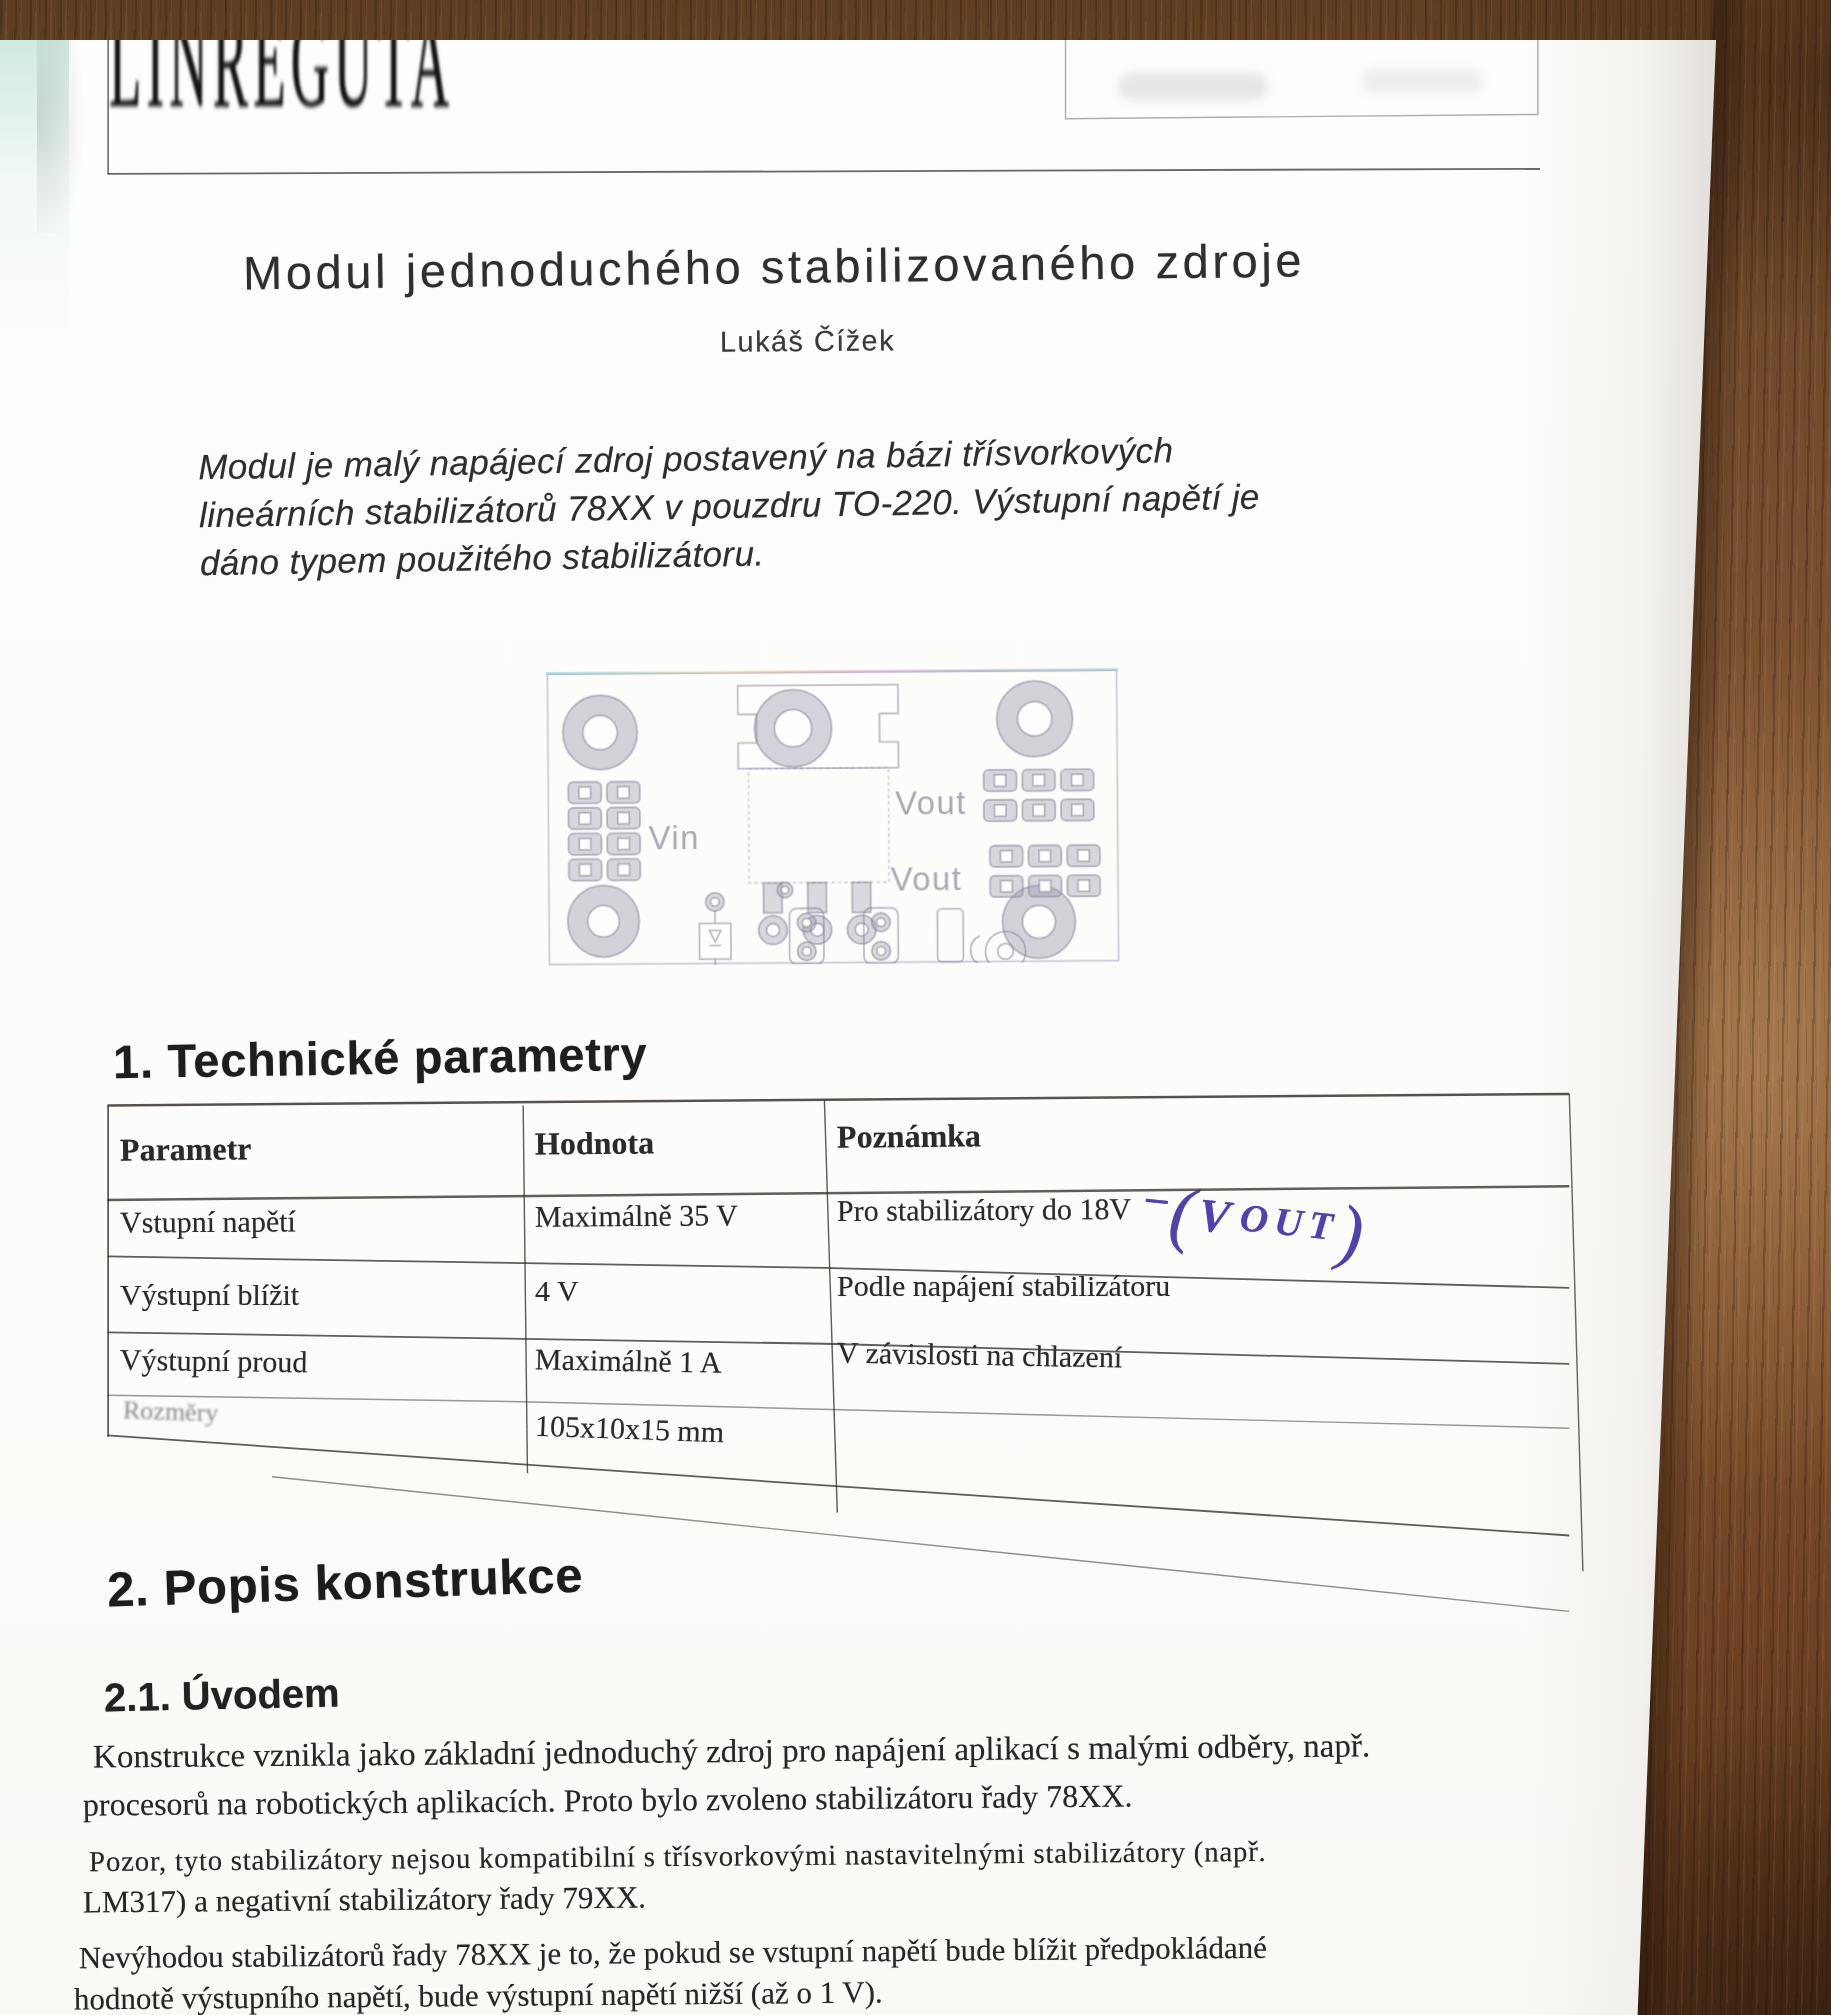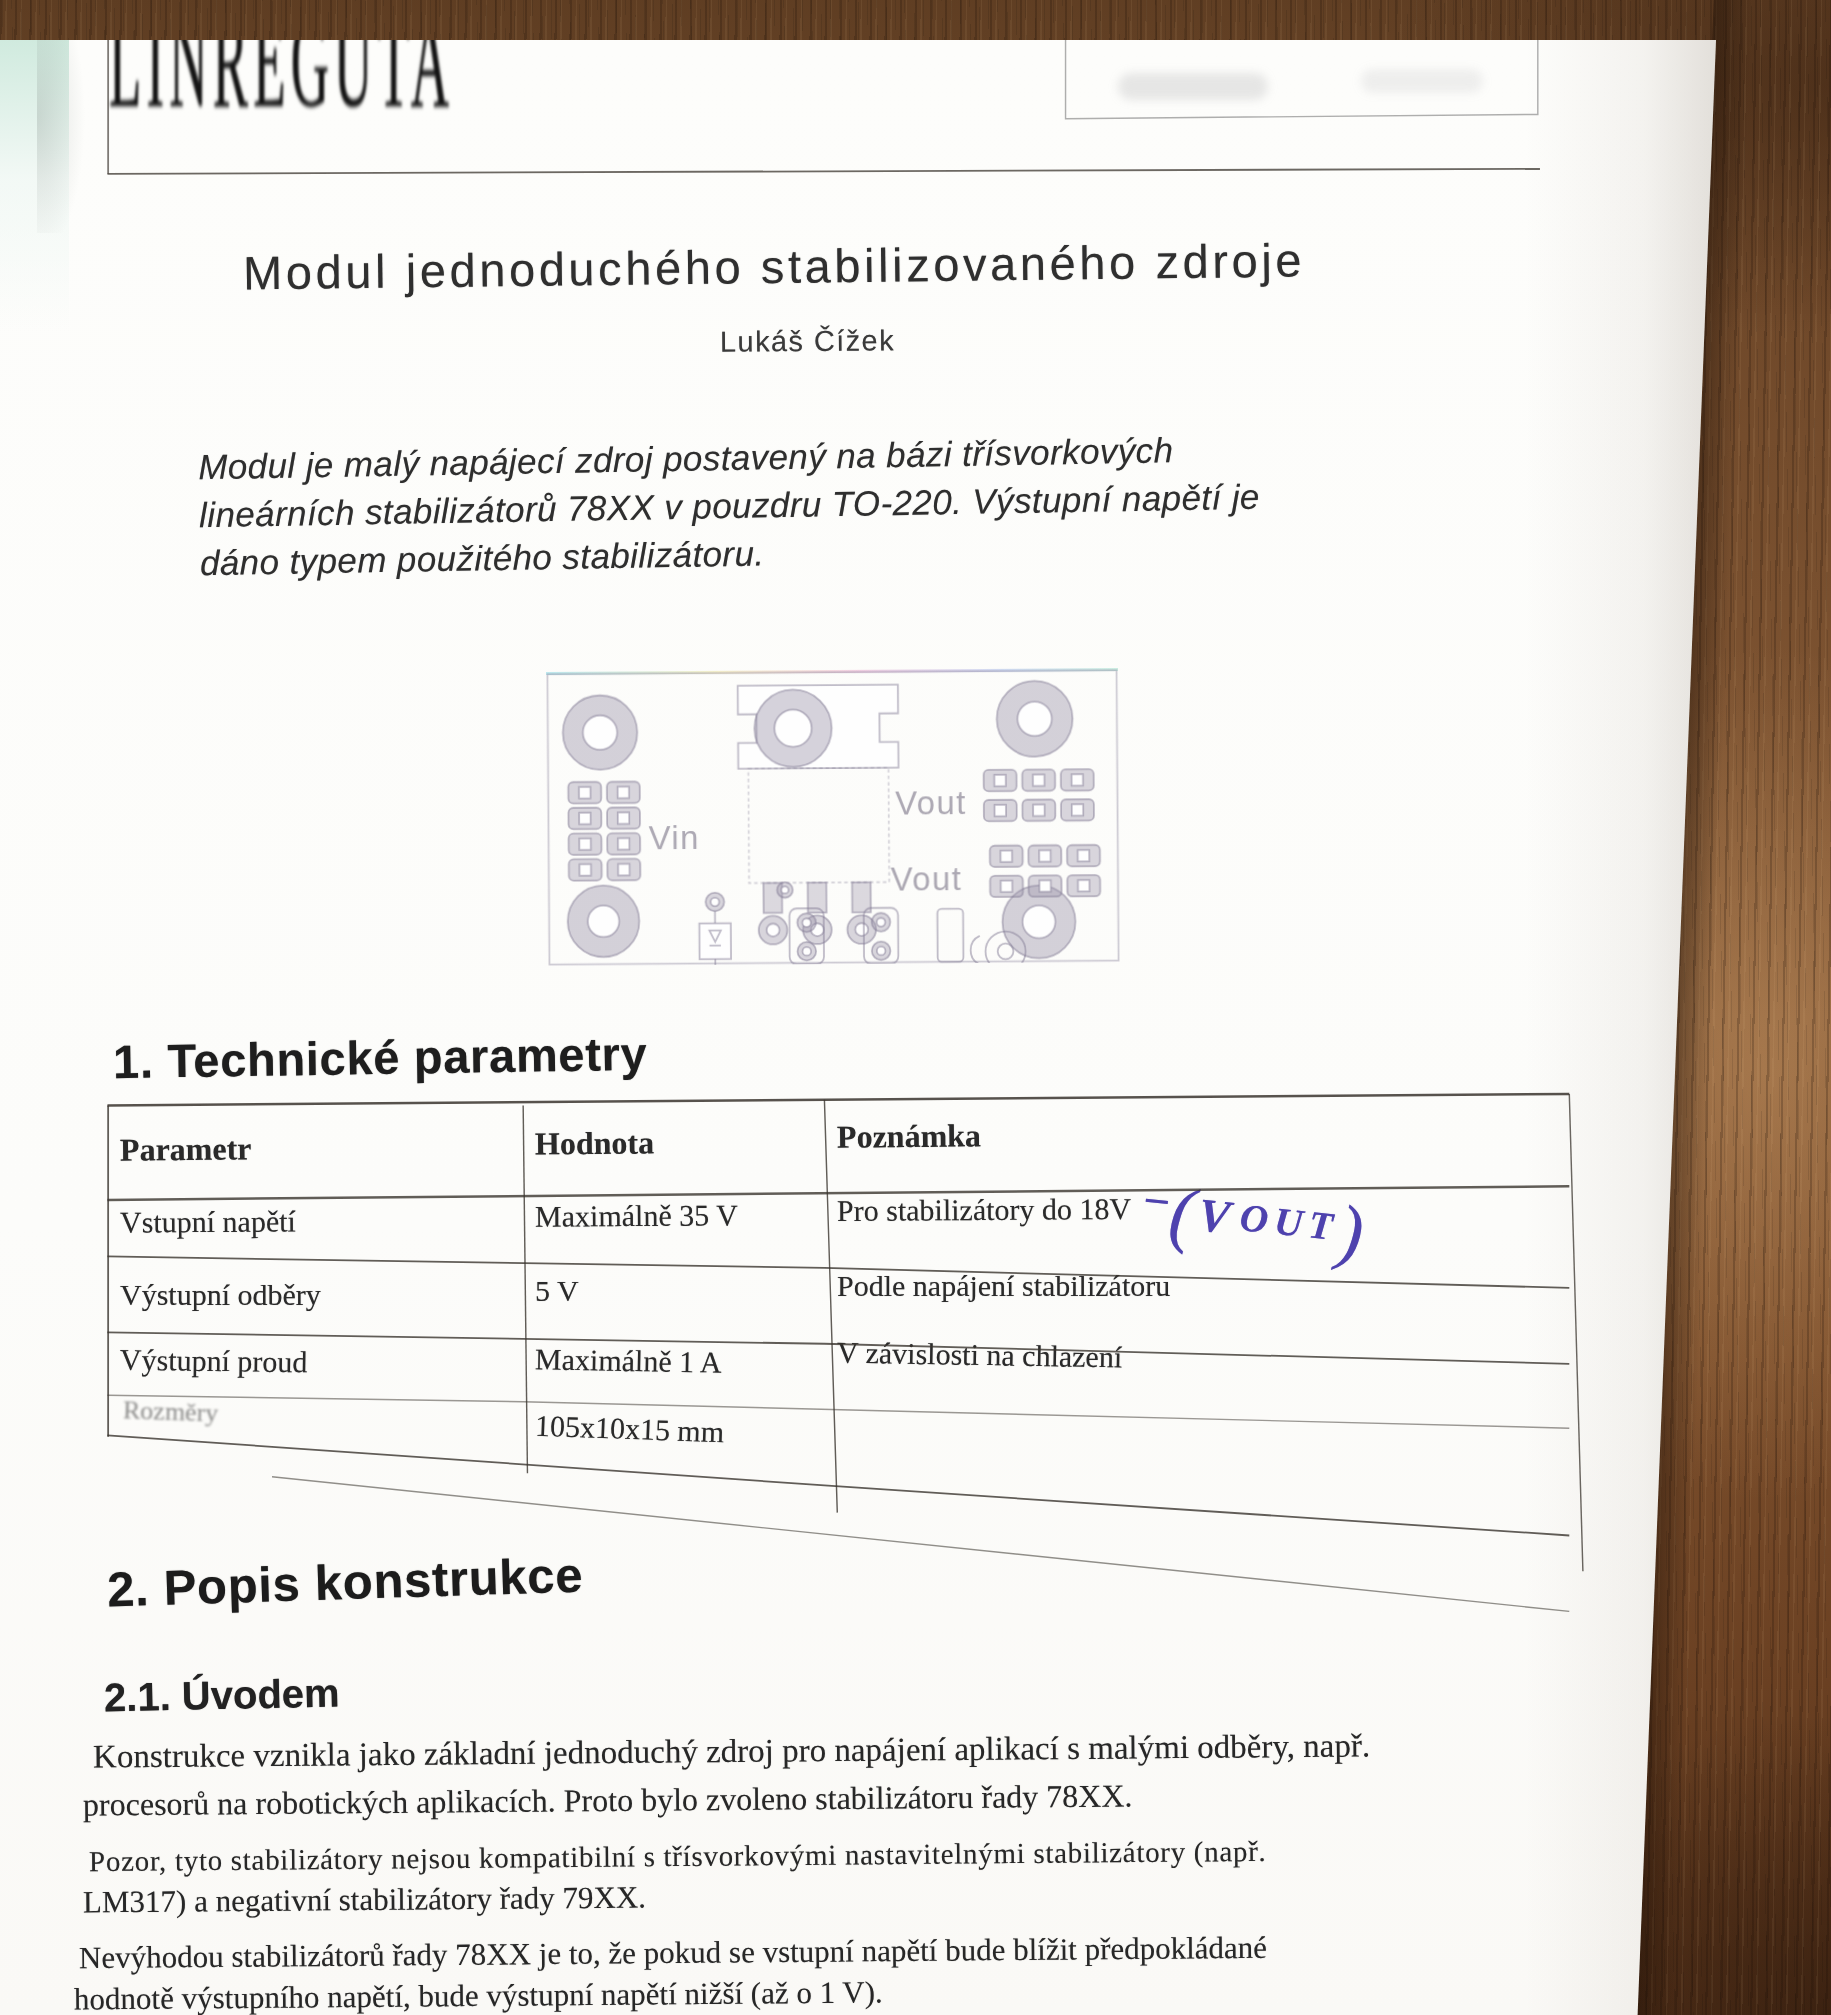--- a/index.html
+++ b/index.html
@@ -229,22 +229,22 @@
   <div class="h1 sans">1. Technické parametry</div>
 
   <div class="tcell thead" style="left:120px;top:1091px;transform:rotate(-0.6deg);">Parametr</div>
   <div class="tcell thead" style="left:535px;top:1085px;transform:rotate(-0.6deg);">Hodnota</div>
   <div class="tcell thead" style="left:837px;top:1078px;transform:rotate(-0.6deg);">Poznámka</div>
 
   <div class="tcell trow" style="left:120px;top:1165px;transform:rotate(-0.4deg);">Vstupní napětí</div>
   <div class="tcell trow" style="left:535px;top:1159px;transform:rotate(-0.4deg);">Maximálně 35 V</div>
   <div class="tcell trow" style="left:837px;top:1153px;transform:rotate(-0.4deg);">Pro stabilizátory do 18V</div>
 
-  <div class="tcell trow" style="left:120px;top:1238px;">Výstupní odběry</div>
-  <div class="tcell trow" style="left:535px;top:1234px;">5 V</div>
+  <div class="tcell trow" style="left:120px;top:1238px;">Výstupní blížit</div>
+  <div class="tcell trow" style="left:535px;top:1234px;">4 V</div>
   <div class="tcell trow" style="left:837px;top:1229px;">Podle napájení stabilizátoru</div>
 
   <div class="tcell trow" style="left:120px;top:1304px;transform:rotate(0.8deg);">Výstupní proud</div>
   <div class="tcell trow" style="left:535px;top:1304px;transform:rotate(1deg);">Maximálně 1 A</div>
   <div class="tcell trow" style="left:837px;top:1298px;transform:rotate(1deg);">V závislosti na chlazení</div>
 
   <div class="tcell rozmery" style="left:123px;top:1357px;">Rozměry</div>
   <div class="tcell trow" style="left:535px;top:1372px;transform:rotate(2deg);">105x10x15 mm</div>
 
   <div class="hw">

